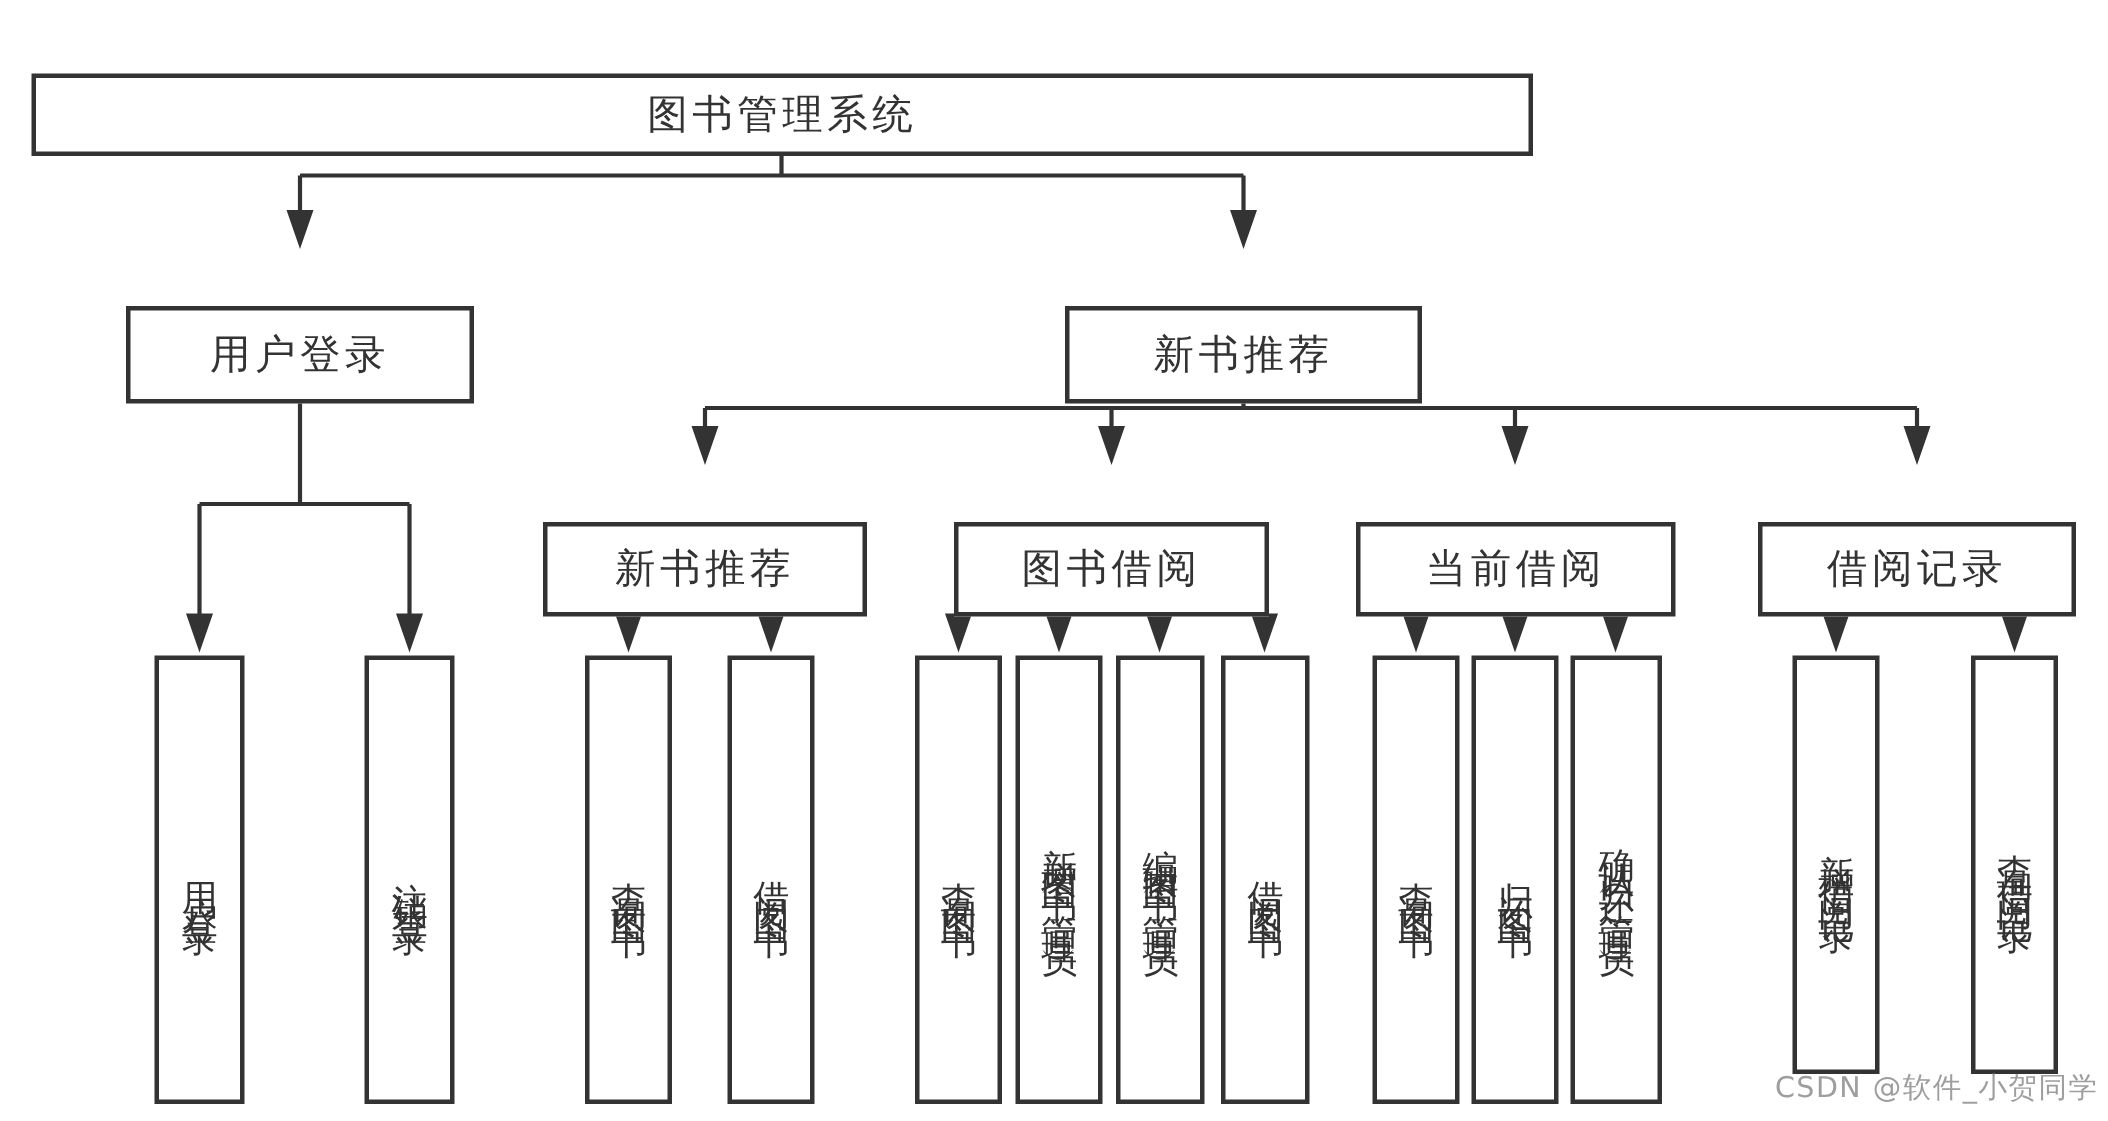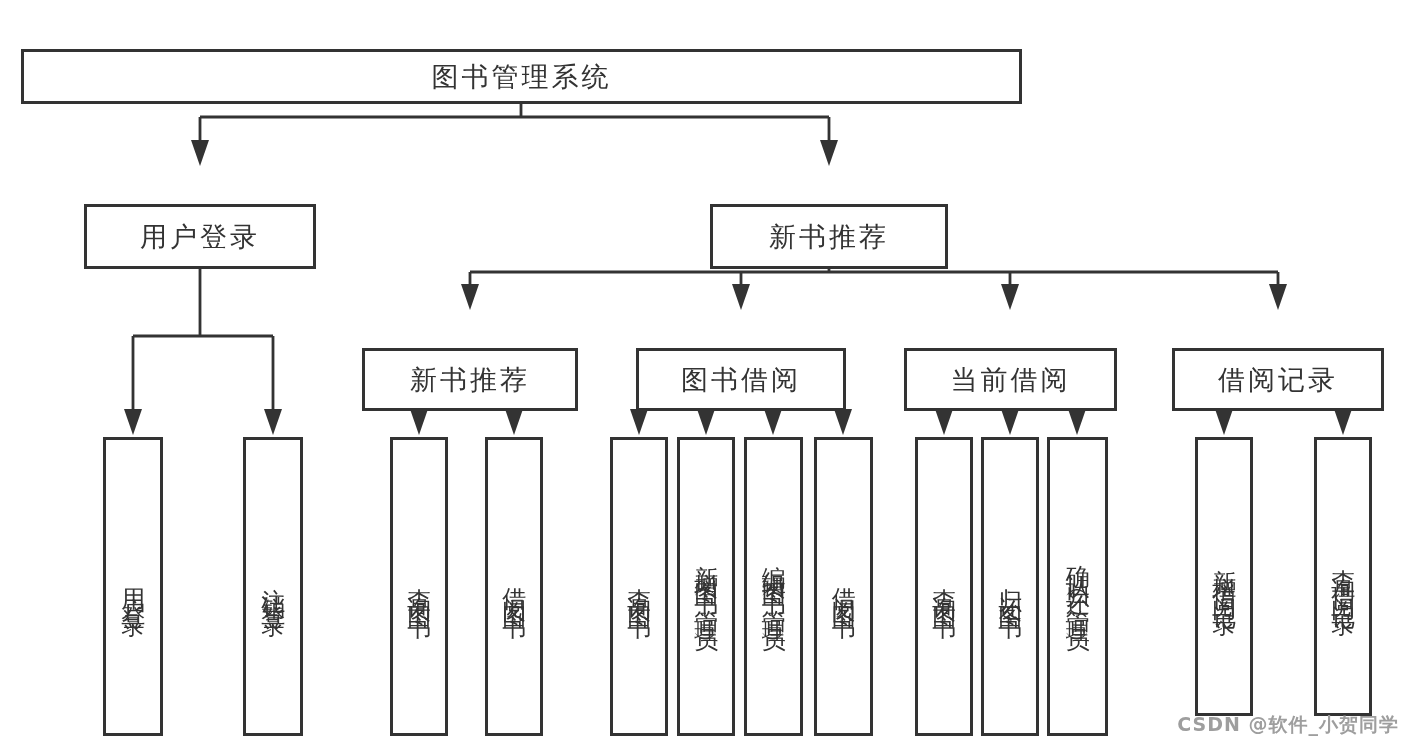--- a/index.html
+++ b/index.html
@@ -42,21 +42,20 @@
     line-height: 1.1;
   }
   .watermark {
     position: absolute;
     right: 6px;
     top: 712px;
     font-size: 19px;
     letter-spacing: 1px;
     color: #9e9e9e;
     white-space: nowrap;
-    font-weight: bold;
   }
 </style>
 </head>
 <body>
 
 <div class="canvas">
 
   <svg class="connectors" width="1405" height="747" viewBox="0 0 1405 747" xmlns="http://www.w3.org/2000/svg">
     <g stroke="#333333" stroke-width="2.8" fill="none">
 

